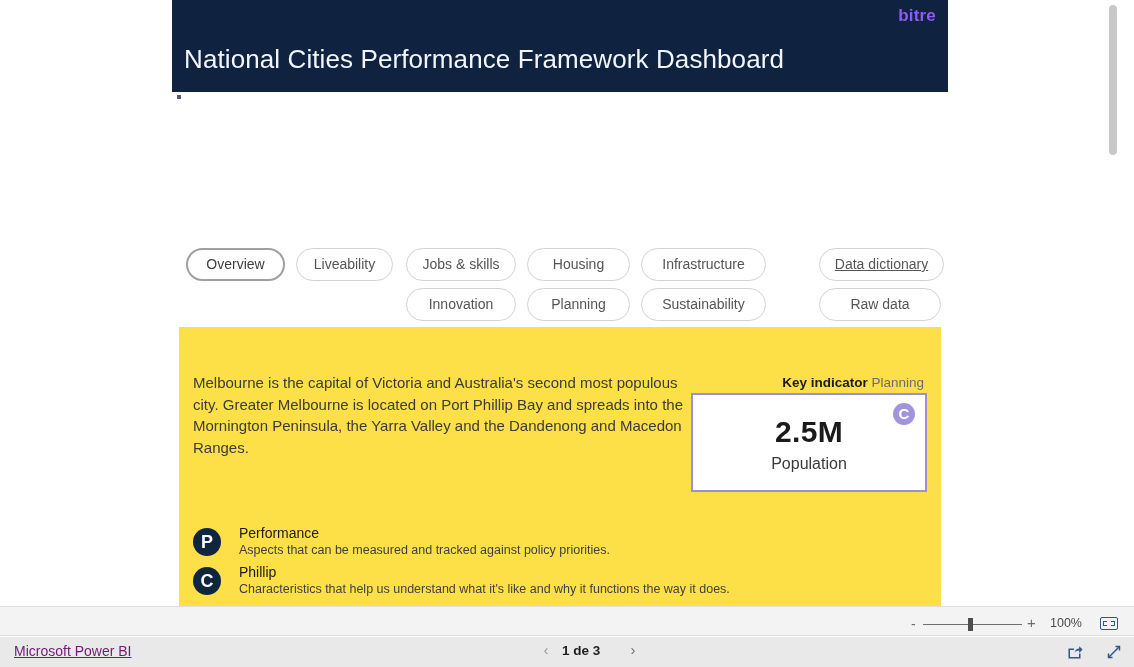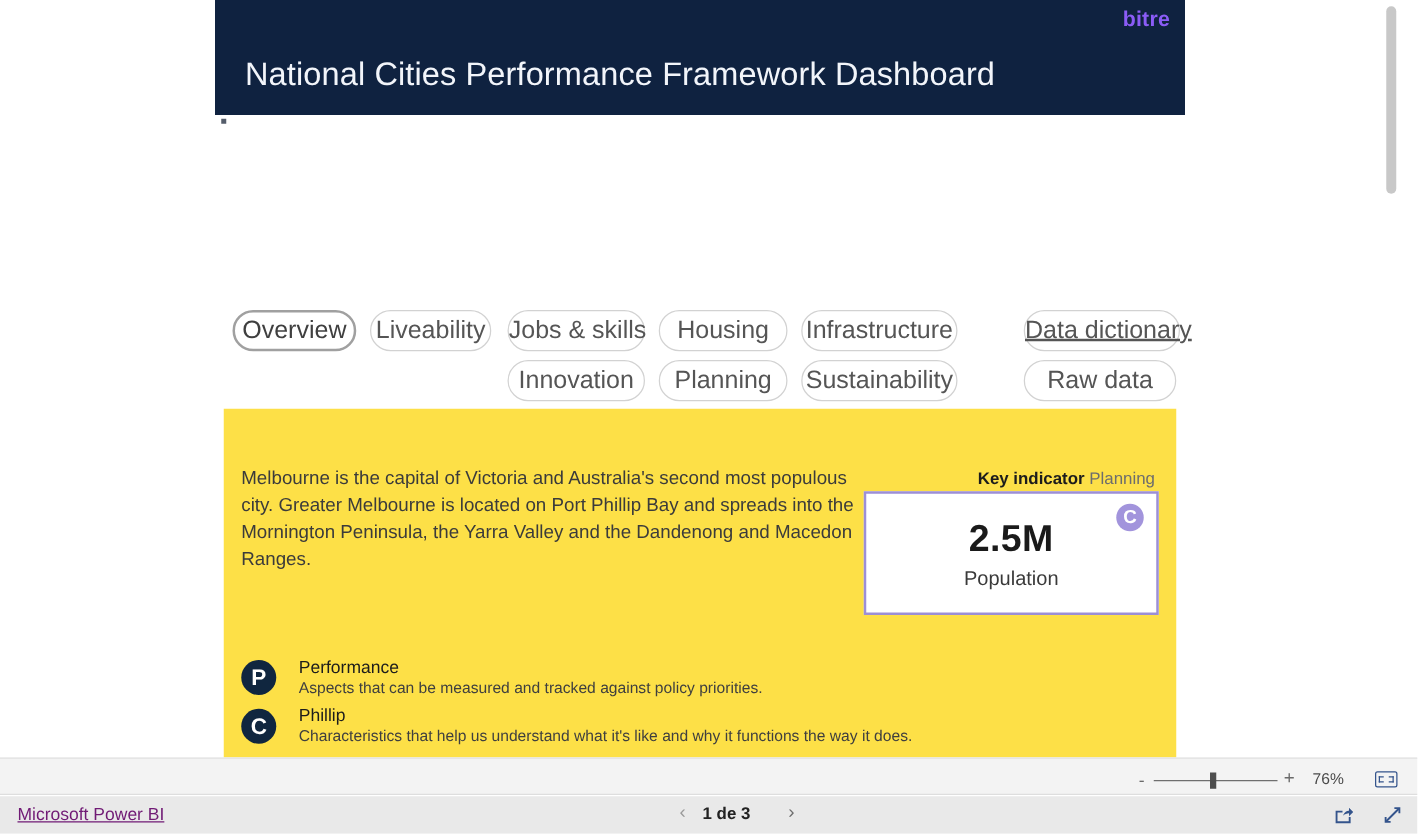--- a/index.html
+++ b/index.html
@@ -25,38 +25,38 @@
     position: absolute; left: 172px; top: 0;
     width: 776px; height: 92px;
     background: #0f2240;
   }
   .hdr-logo {
     position: absolute; right: 12px; top: 6px;
     color: #8b5cf6; font-size: 17px; font-weight: 700;
     letter-spacing: .2px;
   }
   .hdr-title {
-    position: absolute; left: 24px; top: 44px;
+    position: absolute; left: 12px; top: 44px;
     color: #f2f5fa; font-size: 26px; font-weight: 400;
     letter-spacing: .1px; white-space: nowrap;
   }
   .hdr-dot {
     position: absolute; left: 177px; top: 95px;
     width: 4px; height: 4px; background: #555d6b;
   }
 
   
   .nav { position: absolute; left: 186px; top: 248px; width: 770px; }
   .nav-row { position: relative; height: 40px; }
   .pill {
     position: absolute; top: 0;
     height: 33px; line-height: 31px;
     border: 1px solid #d2d2d2; border-radius: 17px;
     background: #ffffff; color: #555555;
-    font-size: 20px; text-align: center;
+    font-size: 14px; text-align: center;
     white-space: nowrap; cursor: pointer;
     user-select: none;
   }
   .pill.sel { border: 2px solid #a0a0a0; color: #3f3f3f; line-height: 29px; }
 
   
   .panel {
     position: absolute; left: 179px; top: 327px;
     width: 762px; height: 290px;
     background: #fde047;
@@ -250,21 +250,21 @@
       <div class="vsb-thumb"></div>
     </div>
 
   </div>
 
   <div class="zbar">
     <div class="z-minus">-</div>
     <div class="z-track"></div>
     <div class="z-knob"></div>
     <div class="z-plus">+</div>
-    <div class="z-pct">76%</div>
+    <div class="z-pct">100%</div>
     <div class="z-fit">
       <i class="l"></i>
         <i class="r"></i>
     </div>
   </div>
 
   <div class="sbar">
     <div class="pbi">Microsoft Power BI</div>
 
     <div class="pg-prev">‹</div>

